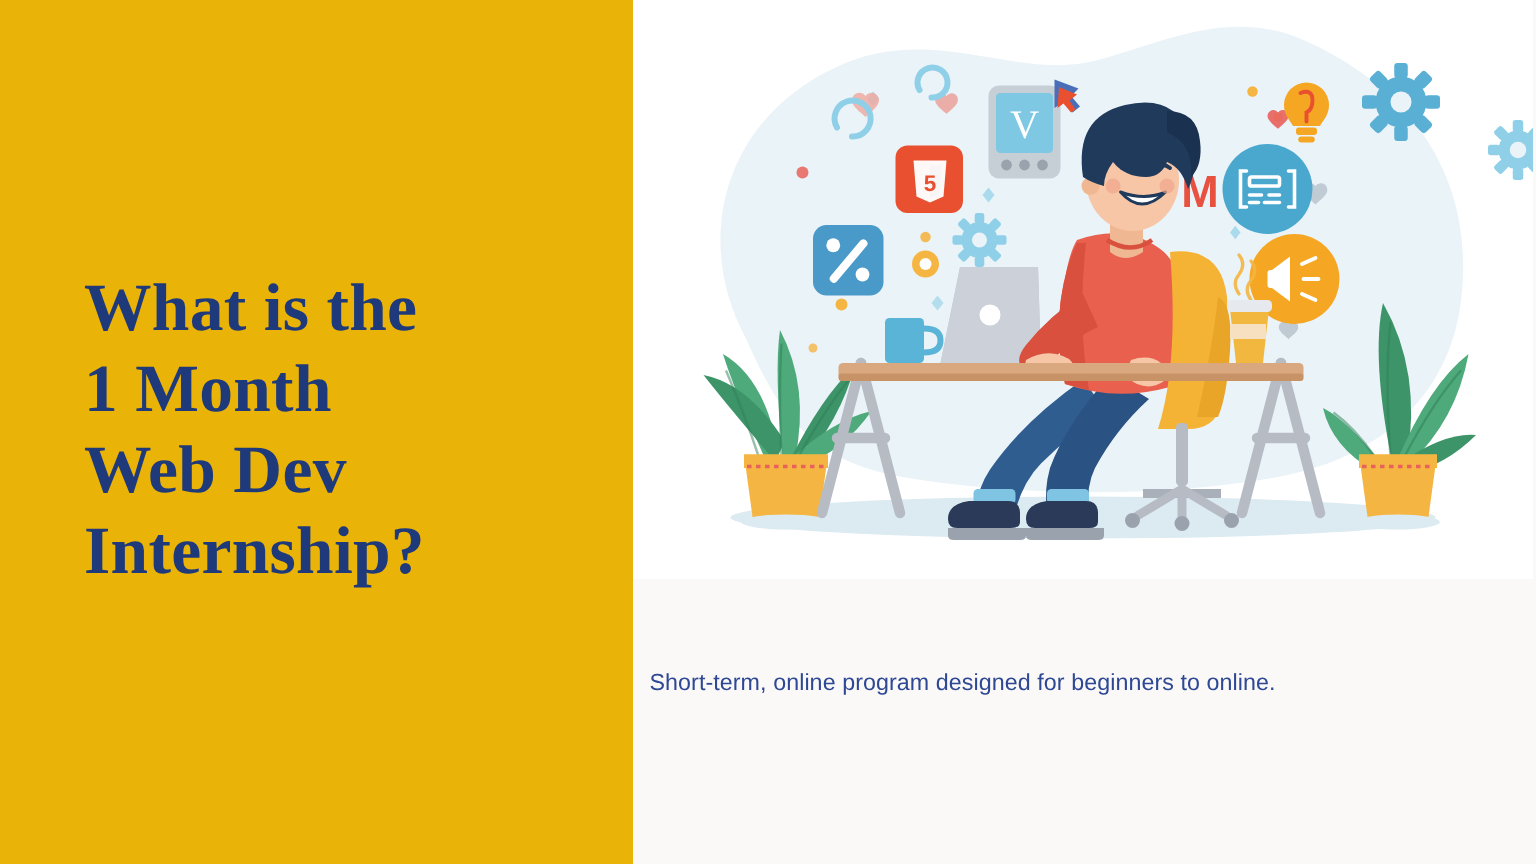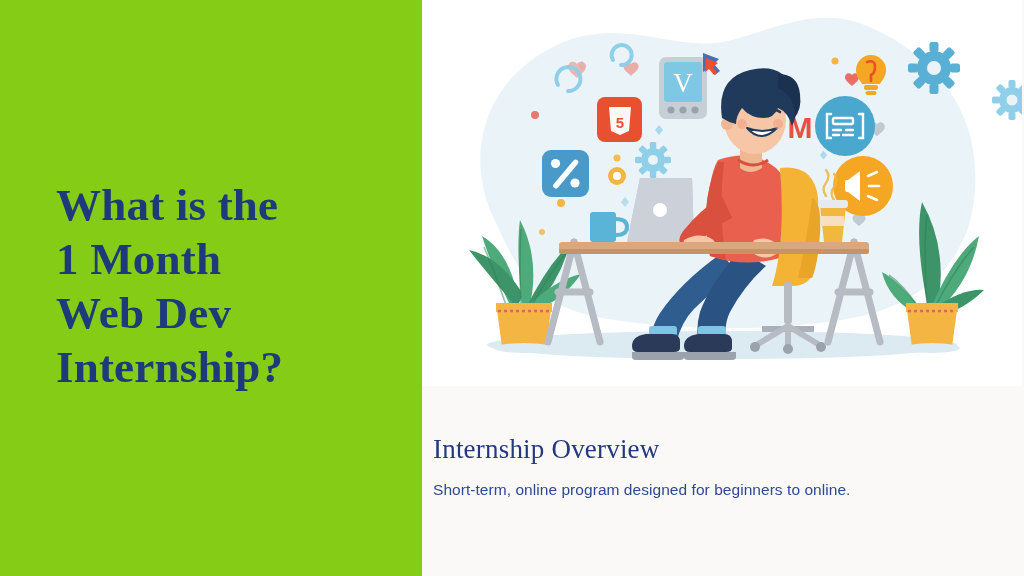--- a/index.html
+++ b/index.html
@@ -21,21 +21,21 @@
     background: #faf9f7;
   }
 
   
   .left-pane {
     position: absolute;
     left: 0;
     top: 0;
     width: 422px;
     height: 576px;
-    background: #84cc16;
+    background: #eab308;
   }
 
   .slide-title {
     position: absolute;
     left: 56px;
     top: 178px;
     width: 340px;
     margin: 0;
     font-family: "Liberation Serif", serif;
     font-weight: 700;
@@ -392,17 +392,16 @@
           <path d="M412 200 q-5 -7 0 -13 q5 -7 0 -13"></path>
         </g>
         <path d="M398 206 h26 l-4 36 h-18 z" fill="#f2b73e"></path>
         <rect x="396" y="200" width="30" height="8" rx="3" fill="#e6e9ee"></rect>
         <rect x="398" y="216" width="24" height="10" fill="#f7e0c0"></rect>
       </g>
     </svg>
   </div>
 
   <div class="caption-block">
-    <h2 class="caption-heading">Internship Overview</h2>
     <p class="caption-sub">Short-term, online program designed for beginners to online.</p>
   </div>
 
 </div>
 
 </body></html>

